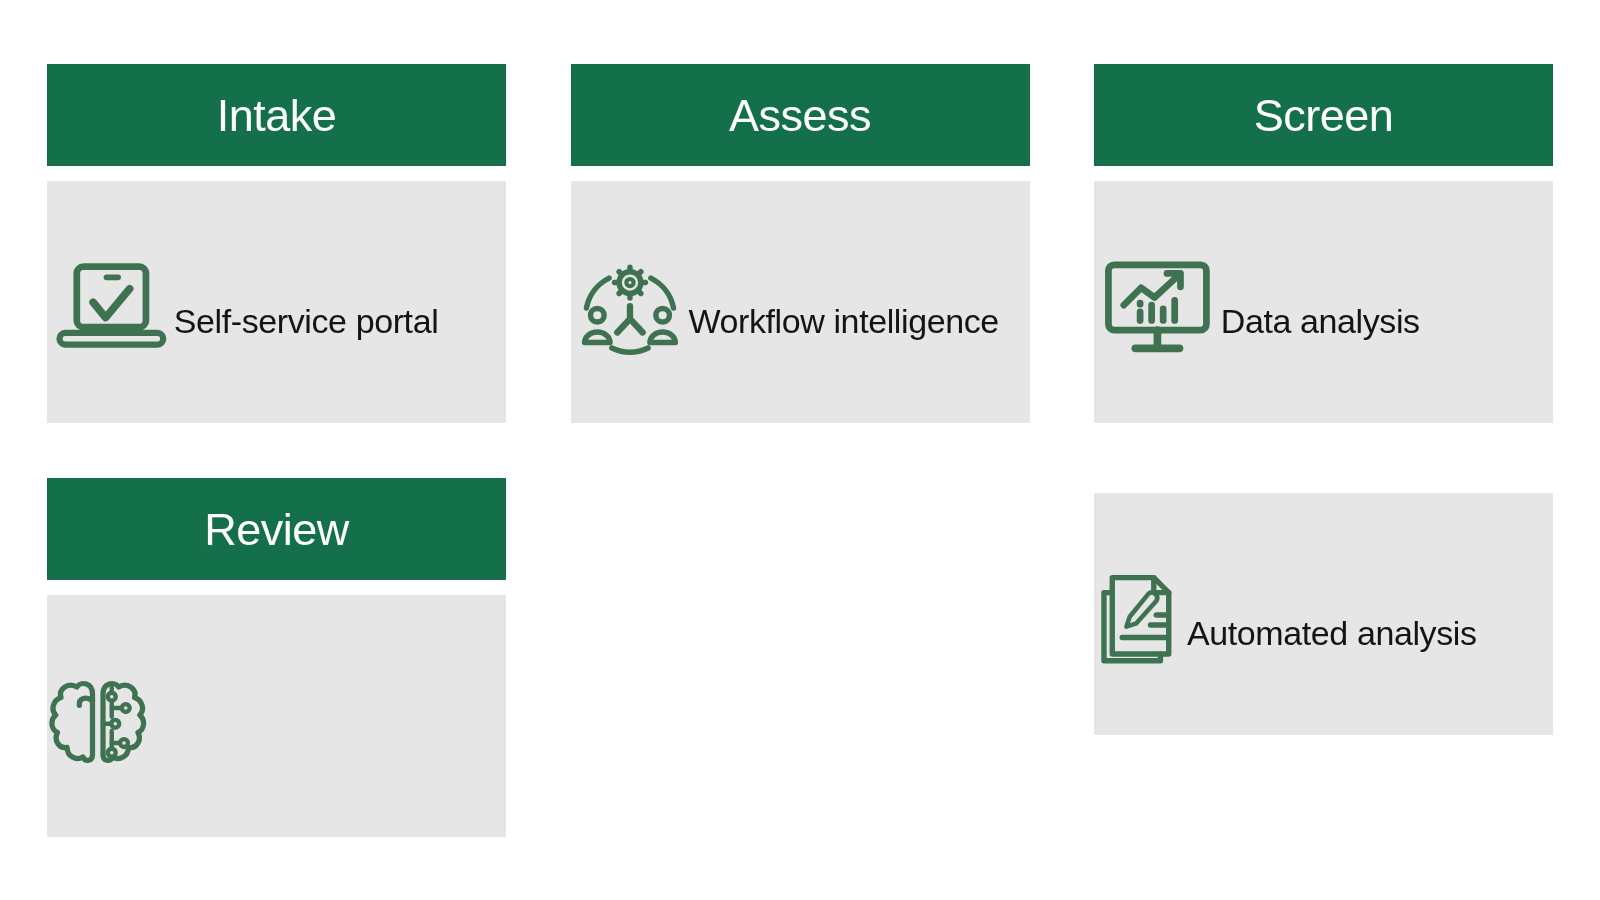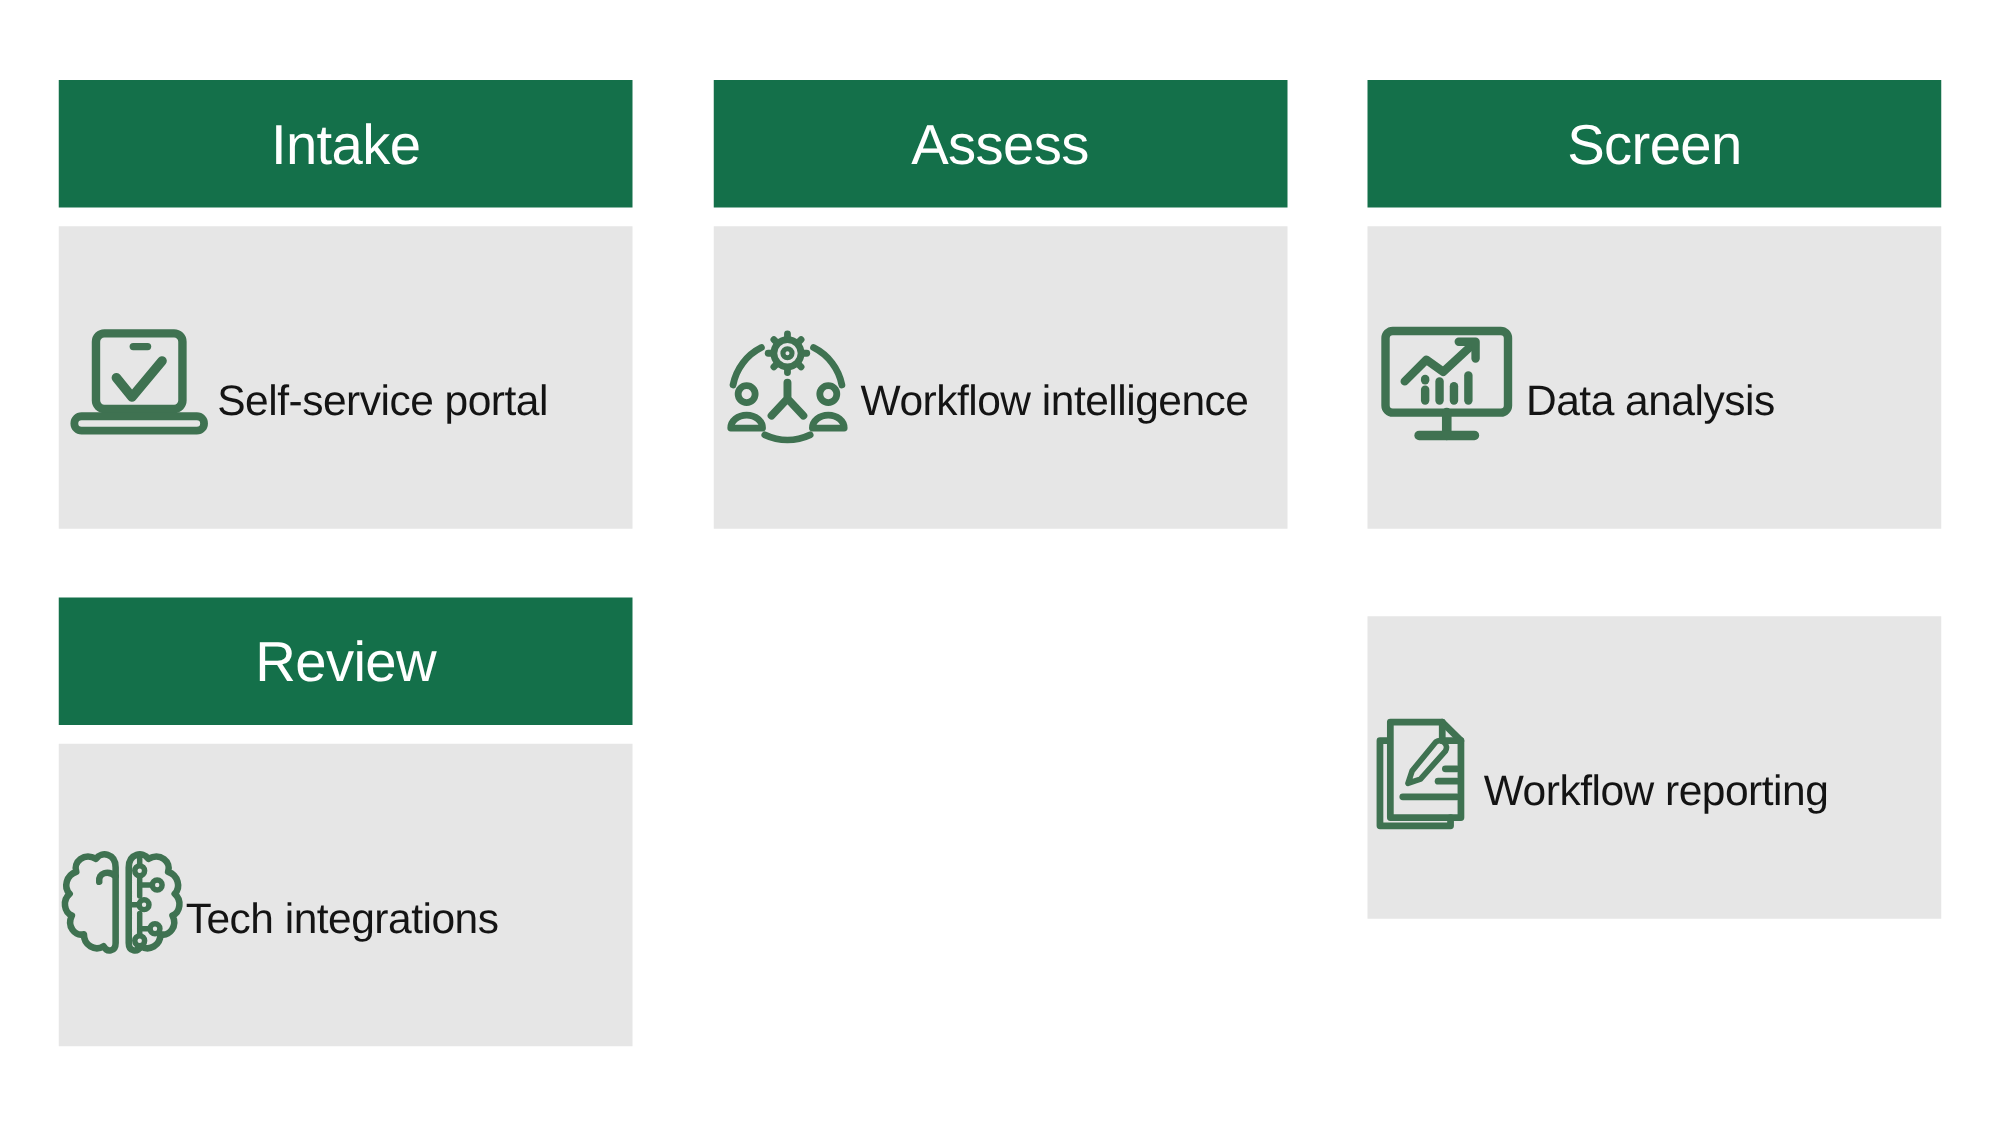--- a/index.html
+++ b/index.html
@@ -163,35 +163,34 @@
             </g>
             <g class="node" stroke-width="5">
               <circle cx="74" cy="27" r="4.5"></circle>
               <circle cx="90" cy="40" r="4.5"></circle>
               <circle cx="78" cy="58" r="4.5"></circle>
               <circle cx="88" cy="80" r="4.5"></circle>
               <circle cx="74" cy="91" r="4.5"></circle>
             </g>
           </svg>
         </div>
-        <div class="card-label">Tech integrations</div>
       </div>
     </div>
 
     <div class="card">
       <div class="card-body">
         <div class="icon">
           <svg viewBox="0 0 112 118">
             <path class="stroke" d="M20 26 H12 V108 H80 V100" stroke-width="6.5"></path>
             <path class="stroke" d="M22 8 H72 L90 26 V100 H22 Z" stroke-width="6.5"></path>
             <path class="stroke" d="M72 8 V26 H90" stroke-width="6.5"></path>
             <path class="stroke" d="M66 27 a6.5 6.5 0 0 1 9 9 L51 63 L39 67 L43 55 Z" stroke-width="5.5"></path>
             <line class="stroke" x1="75" y1="53" x2="86" y2="53" stroke-width="6.5"></line>
             <line class="stroke" x1="68" y1="65" x2="86" y2="65" stroke-width="6.5"></line>
             <line class="stroke" x1="34" y1="80" x2="86" y2="80" stroke-width="6.5"></line>
           </svg>
         </div>
-        <div class="card-label">Workflow reporting</div>
+        <div class="card-label">Automated analysis</div>
       </div>
     </div>
 
   </div>
 </div>
 
 </body></html>

